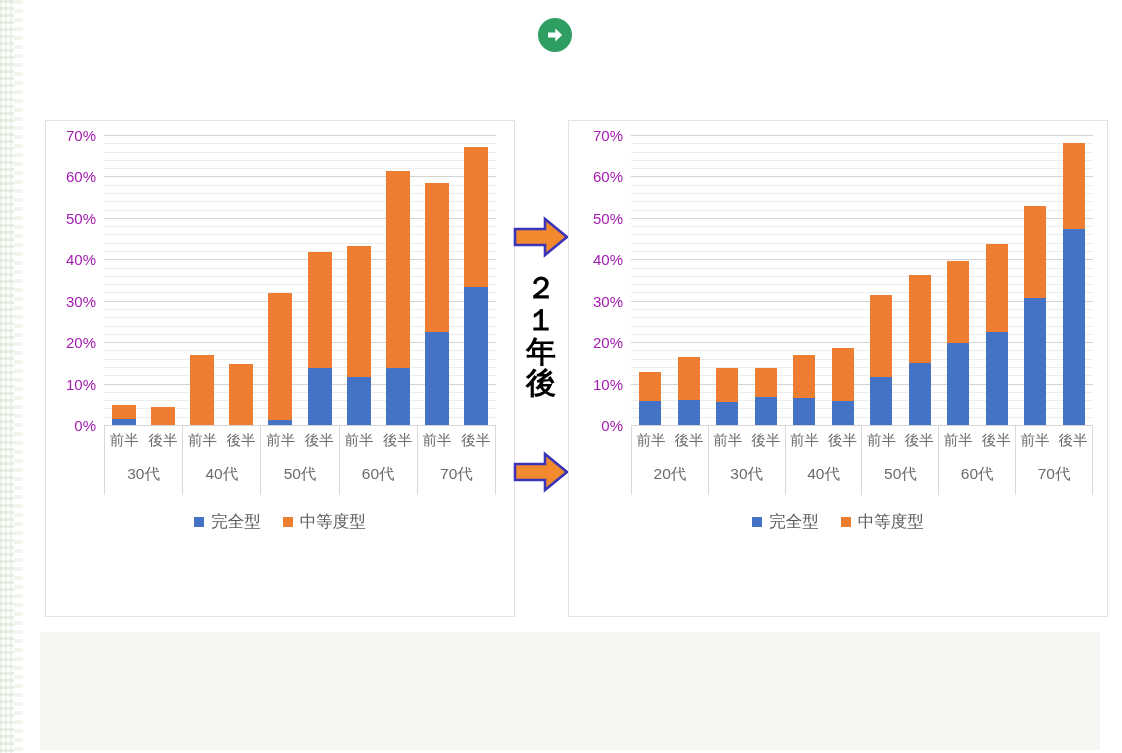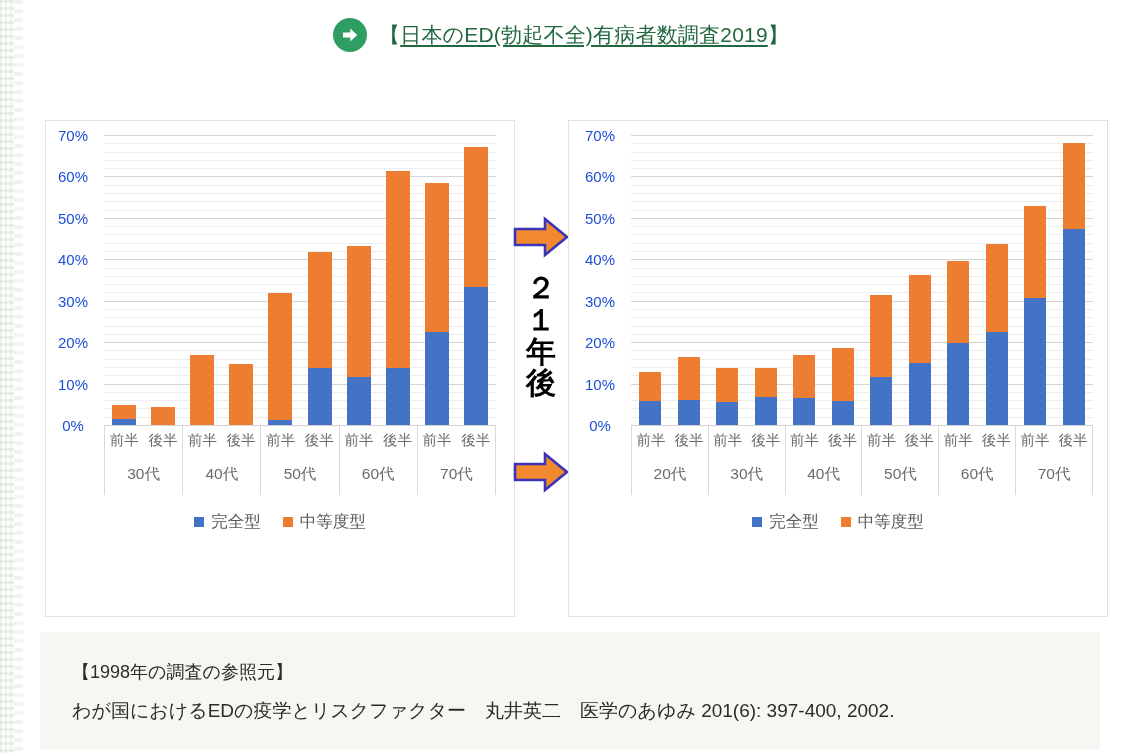--- a/index.html
+++ b/index.html
@@ -55,21 +55,21 @@
   }
 
   .plot-wrap{position:relative;margin-top:14px;}
   .plot{
     position:relative;height:290px;
   }
   
   .ylabels{position:absolute;left:0;top:0;width:100%;height:290px;}
   .ytick{
     position:absolute;right:0;transform:translateY(-50%);
-    font-size:15px;color:#1d4ed8;text-align:center;width:46px;
+    font-size:15px;color:#a21caf;text-align:right;width:46px;
   }
   .gridarea{position:absolute;top:0;bottom:0;overflow:visible;}
   .gmajor{position:absolute;left:0;right:0;height:1px;background:#d4d4d4;}
   .gminor{position:absolute;left:0;right:0;height:1px;background:#ededed;}
 
   .bars{position:absolute;left:0;right:0;bottom:0;top:0;display:flex;}
   .group{flex:1 1 0;display:flex;align-items:flex-end;justify-content:space-around;height:100%;}
   .bar{position:relative;display:flex;flex-direction:column;justify-content:flex-end;}
   .seg-orange{background:#ed7d31;width:100%;}
   .seg-blue{background:#4472c4;width:100%;}
@@ -120,21 +120,20 @@
 
 <div class="page-edge"></div>
 <div class="page-edge2"></div>
 
 <div class="header">
   <span class="green-circle">
     <svg width="20" height="20" viewBox="0 0 20 20" aria-hidden="true">
       <path d="M3 7.6 h7.3 V3.4 L17.2 10 l-6.9 6.6 V12.4 H3 Z" fill="#ffffff"></path>
     </svg>
   </span>
-  <span class="header-title"><span>【</span><a class="lnk" href="#" style="color:#23693f">日本のED(勃起不全)有病者数調査2019</a><span>】</span></span>
 </div>
 
 <div class="charts-row">
 
   <div class="chart-card" id="chart-left">
     <div class="plot-wrap">
       <div class="plot" id="plot-left">
           <div class="gridarea" style="left: 58px; right: 18px;">
             <div class="gminor" style="top: 290px;"></div>
             <div class="gminor" style="top: 281.714px;"></div>
@@ -480,15 +479,13 @@
       <div class="legend-item">
         <span class="lg-sw" style="background:#ed7d31"></span>
         <span>中等度型</span>
       </div>
     </div>
   </div>
 
 </div>
 
 <div class="footer">
-  <div class="footer-line" id="footer-line1">【1998年の調査の参照元】</div>
-  <div class="footer-line" id="footer-line2">わが国におけるEDの疫学とリスクファクター　丸井英二　医学のあゆみ 201(6): 397-400, 2002.</div>
 </div>
 
 </body></html>

